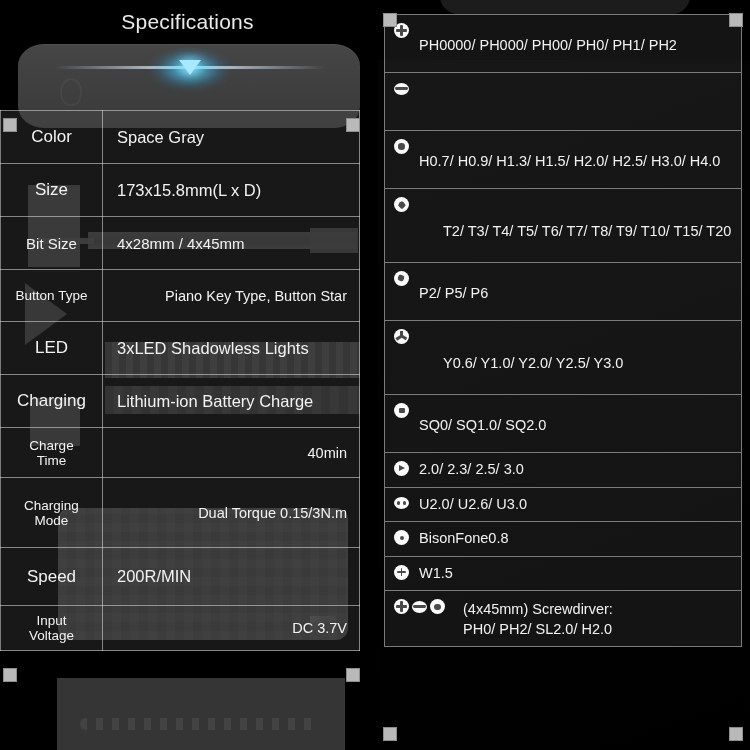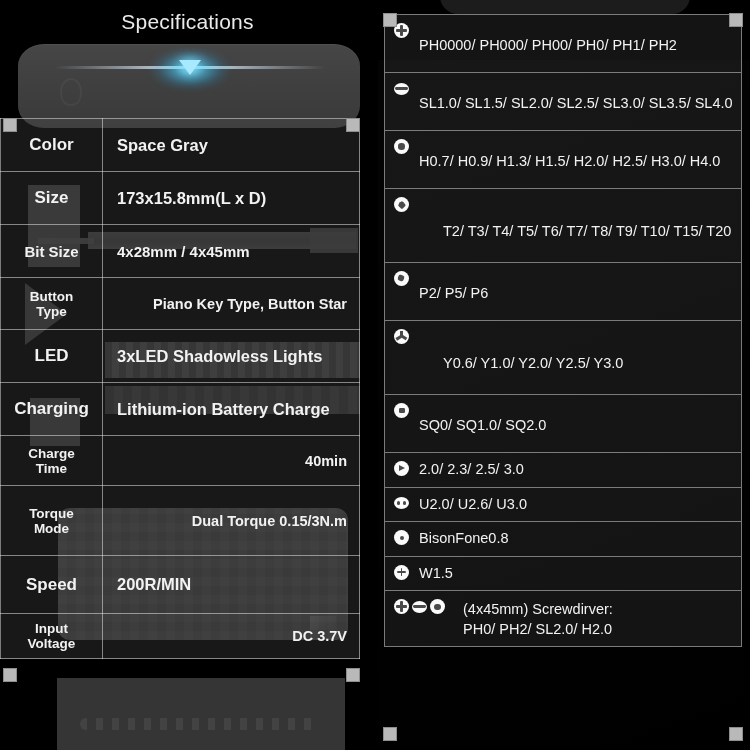--- a/index.html
+++ b/index.html
@@ -94,22 +94,22 @@
 
   
   .header-title {
     position:absolute; left:0; top:10px; width:375px; text-align:center;
     font-size:21px; font-weight:400; letter-spacing:.2px; color:#eaeaea;
     text-shadow:0 1px 2px rgba(0,0,0,.4);
   }
 
   
   .spec-table {
-    position:absolute; left:0; top:118px; width:360px;
-    border-collapse:collapse; table-layout:fixed;font-weight:bold;
+    position:absolute; left:0; top:110px; width:360px;
+    border-collapse:collapse; table-layout:fixed;
   }
   .spec-table td {
     border:1px solid rgba(225,225,225,.55);
     padding:0 12px; color:#f2f2f2; background:rgba(78,78,78,.30);
     vertical-align:middle;
   }
   .spec-table td.k {
     width:102px; text-align:center; font-size:17px;
   }
   .spec-table td.v { font-size:16.5px; padding-left:14px; }
@@ -239,21 +239,21 @@
         </tr>
         <tr style="height: 53px;">
           <td class="k">Charging</td>
           <td class="v">Lithium-ion Battery Charge</td>
         </tr>
         <tr class="small" style="height: 50px;">
           <td class="k">Charge Time</td>
           <td class="v">40min</td>
         </tr>
         <tr class="small" style="height: 70px;">
-          <td class="k">Torque Mode</td>
+          <td class="k">Charging Mode</td>
           <td class="v">Dual Torque 0.15/3N.m</td>
         </tr>
         <tr style="height: 58px;">
           <td class="k">Speed</td>
           <td class="v">200R/MIN</td>
         </tr>
         <tr class="small" style="height: 45px;">
           <td class="k">Input Voltage</td>
           <td class="v">DC 3.7V</td>
         </tr>
@@ -273,21 +273,20 @@
           </span>
         </span>
         <span class="bit-text">PH0000/ PH000/ PH00/ PH0/ PH1/ PH2</span>
       </div>
       <div class="bit-row tall">
         <span class="bit-icons">
           <span class="ic ic-sl">
             <i class="a"></i>
           </span>
         </span>
-        <span class="bit-text">SL1.0/ SL1.5/ SL2.0/ SL2.5/ SL3.0/ SL3.5/ SL4.0</span>
       </div>
       <div class="bit-row tall">
         <span class="bit-icons">
           <span class="ic ic-hex">
             <i class="a"></i>
           </span>
         </span>
         <span class="bit-text">H0.7/ H0.9/ H1.3/ H1.5/ H2.0/ H2.5/ H3.0/ H4.0</span>
       </div>
       <div class="bit-row xtall">

